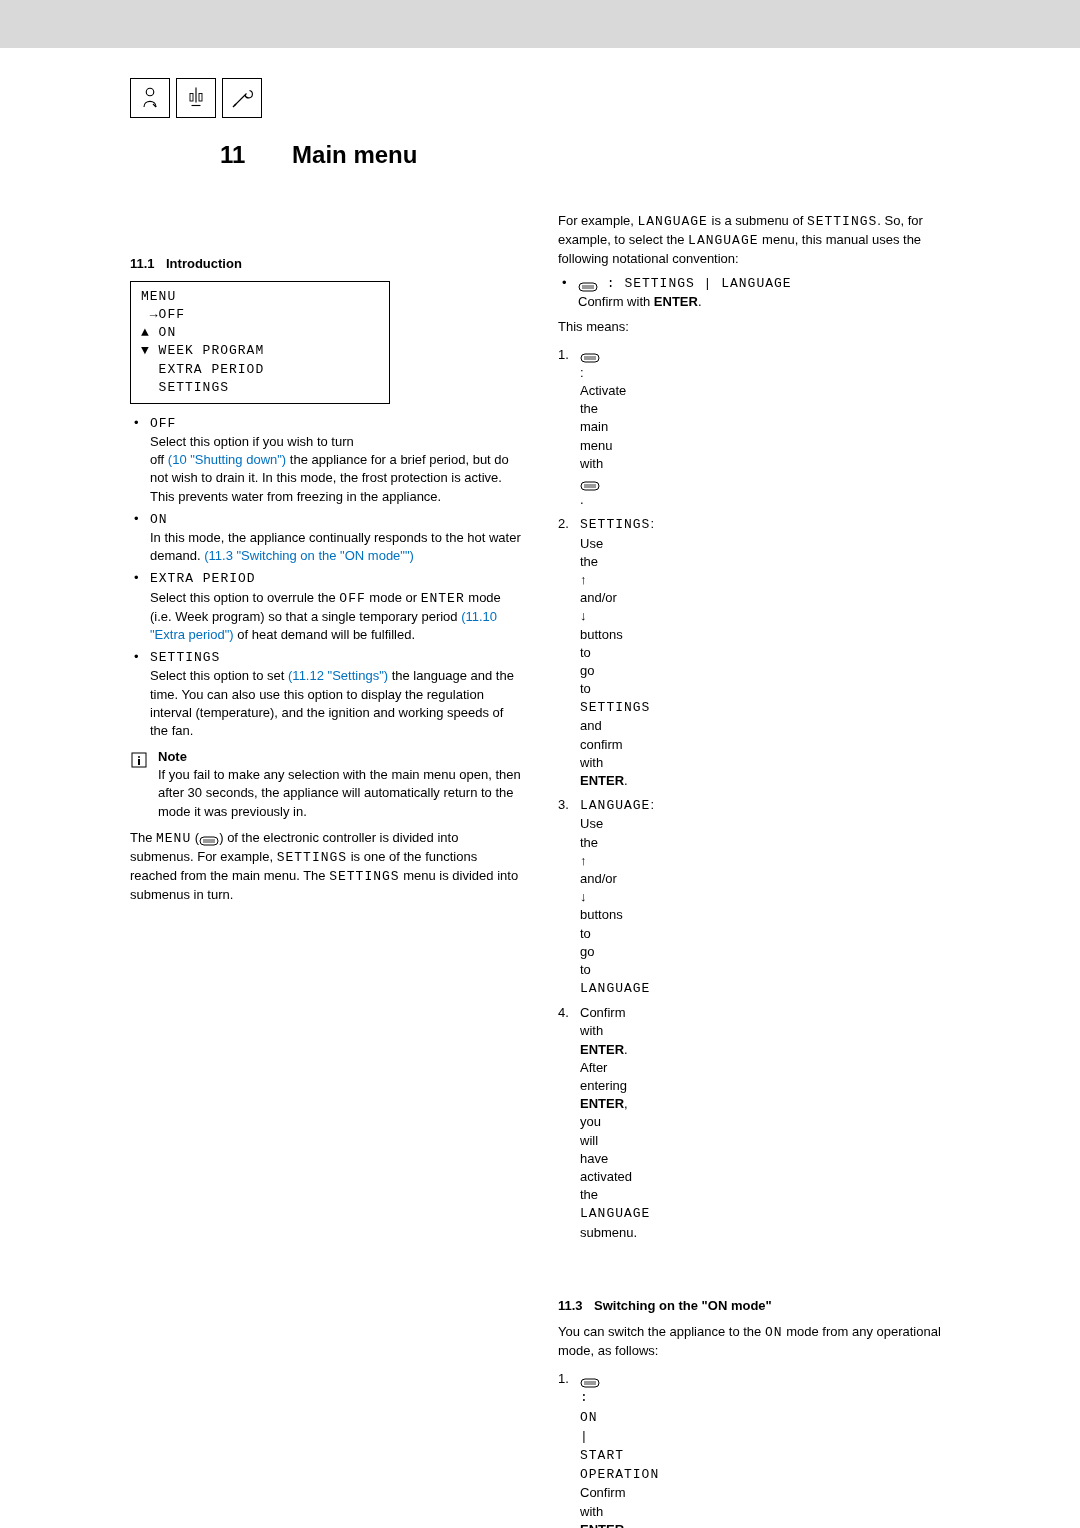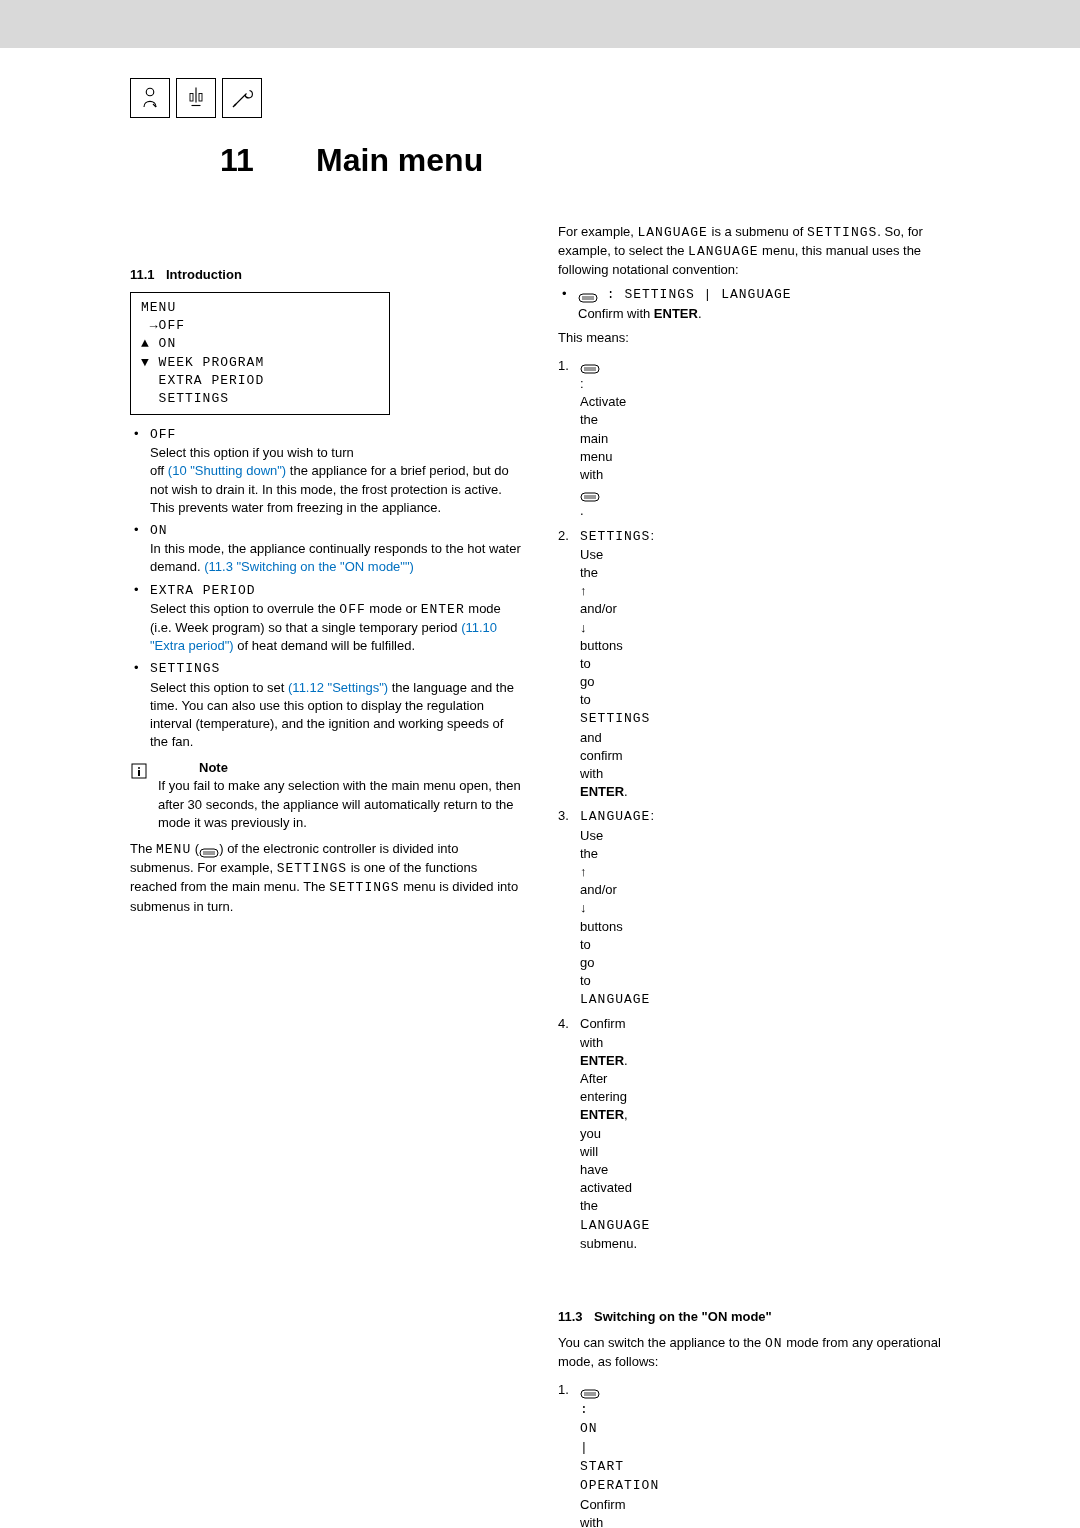--- a/index.html
+++ b/index.html
@@ -13,21 +13,21 @@
   }
   .topbar { height: 48px; background: #d9d9d9; }
   .page { padding: 30px 130px 20px 130px; }
   .icons-row { display: flex; gap: 6px; margin-bottom: 20px; }
   .icon-box {
     width: 40px; height: 40px;
     border: 1.5px solid #000;
     display: flex; align-items: center; justify-content: center;
   }
   .icon-box svg { width: 30px; height: 30px; }
-  .chapter { font-size: 32px; font-weight: bold; margin: 10px 0 40px 90px; }
+  .chapter { font-size: 24px; font-weight: bold; margin: 10px 0 40px 90px; }
   .cols { display: flex; gap: 36px; }
   .col { flex: 1; }
   .h2 { font-weight: bold; font-size: 13px; margin: 10px 0 8px 0; }
   .num { display: inline-block; width: 36px; margin-top: 33px; }
   p { margin: 0 0 6px 0; }
   .seg { font-family: Liberation Mono, monospace; letter-spacing: 1px; }
   .display {
     border: 1.5px solid #000;
     padding: 6px 10px;
     margin: 6px 0 10px 0;
@@ -41,21 +41,21 @@
   ul.outer > li::before { content: "•"; position: absolute; left: 4px; }
   ol.num { list-style: none; margin: 4px 0 6px 0; }
   ol.num > li { position: relative; padding-left: 22px; margin-bottom: 6px; }
   .link { color: #0070c0; }
   .note { position: relative; padding-left: 28px; margin: 8px 0;}
   .note .note-icon {
     position: absolute; left: 0; top: 3px;
     width: 18px; height: 18px;
     display: inline-block;
   }
-  .note-title { font-weight: bold; display: block; margin-left: 41px; }
+  .note-title { font-weight: bold; display: block; }
   .menu-icon { display: inline-block; width: 20px; height: 10px; vertical-align: middle; }
   .arrow { font-family: Arial; }
 </style>
 </head>
 <body>
 
 <div class="topbar"></div>
 
 <div class="page">
 

